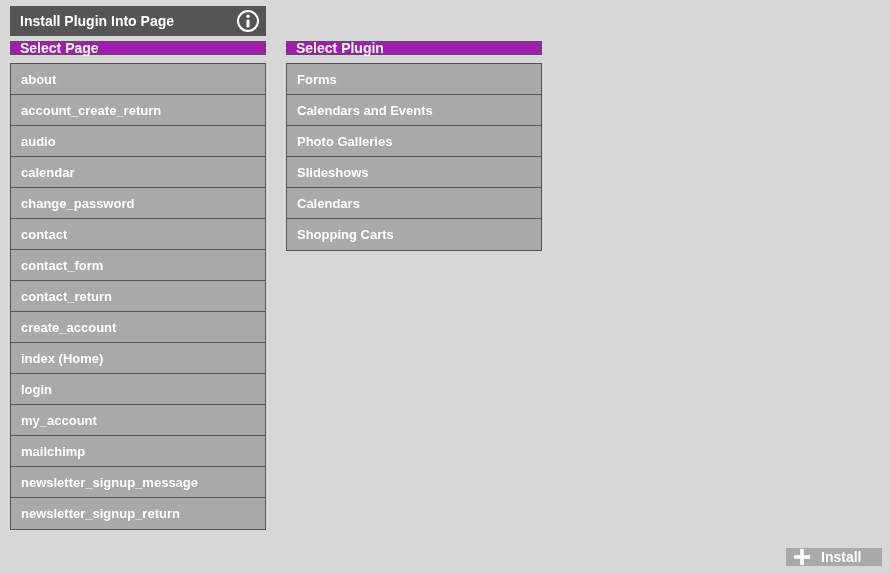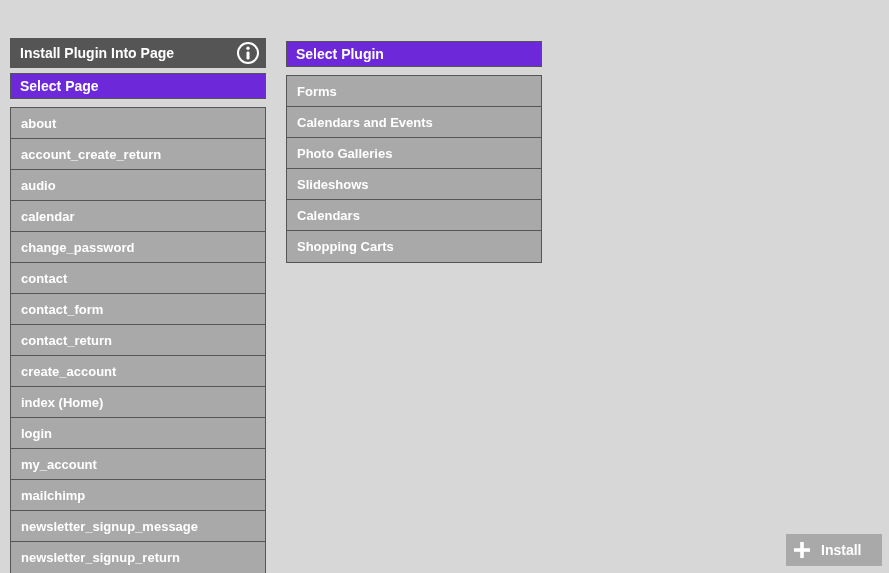--- a/index.html
+++ b/index.html
@@ -28,38 +28,37 @@
       color: #ffffff;
       font-weight: bold;
       font-size: 14px;
       height: 30px;
       display: flex;
       align-items: center;
       justify-content: space-between;
       padding: 0 6px 0 9px;
       border: 1px solid #555555;
       margin-bottom: 5px;
-      margin-top: 32px;
     }
     .title-bar .info-icon {
       width: 22px;
       height: 22px;
       display: flex;
       align-items: center;
       justify-content: center;
     }
     .header-bar {
-      background: #6d28d9;
+      background: #a21caf;
       color: #ffffff;
       font-weight: bold;
       font-size: 14px;
       height: 14px;
       display: flex;
       align-items: center;
-      padding: 12px 9px;
+      padding: 0 9px;
       border: 1px solid #555555;
     }
     .list {
       margin-top: 8px;
       border: 1px solid #555555;
     }
     .list-item {
       background: #a9a9a9;
       color: #ffffff;
       font-weight: bold;
@@ -75,21 +74,21 @@
       border-bottom: none;
     }
     .install-button {
       position: absolute;
       right: 7px;
       bottom: 7px;
       background: #a9a9a9;
       color: #ffffff;
       font-weight: bold;
       font-size: 14px;
-      height: 32px;
+      height: 18px;
       width: 96px;
       display: flex;
       align-items: center;
       justify-content: flex-start;
       gap: 10px;
       padding-left: 7px;
       cursor: pointer;
       border: none;
     }
     .plus-icon {

